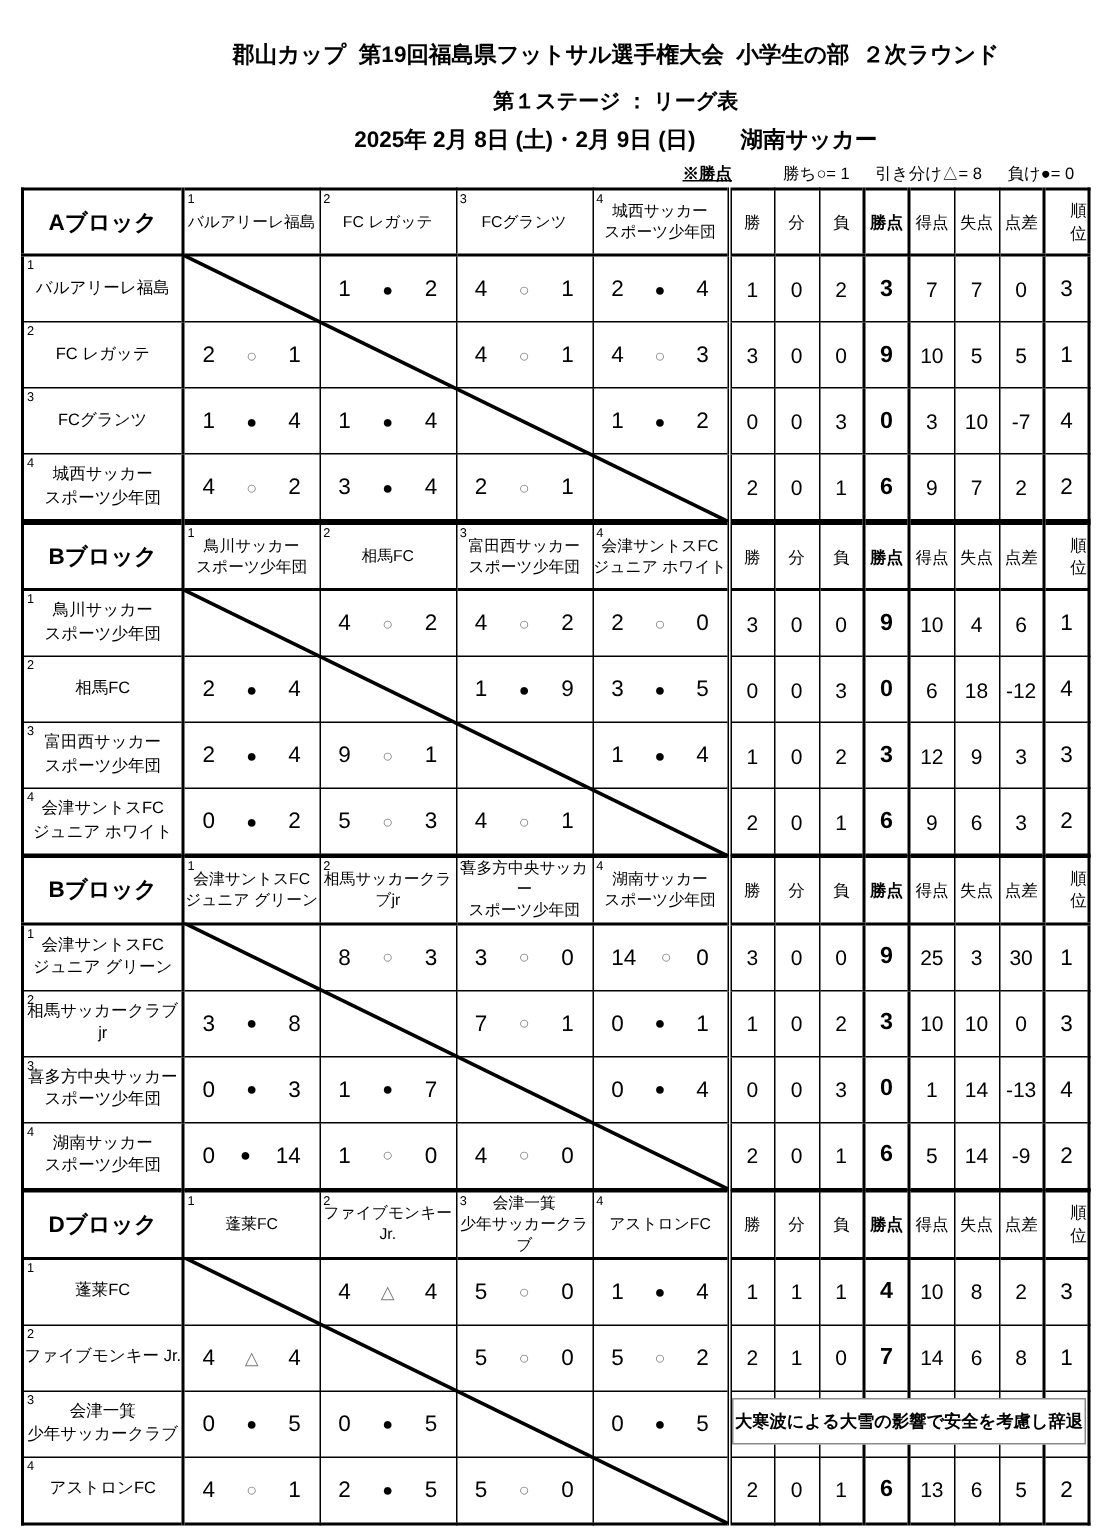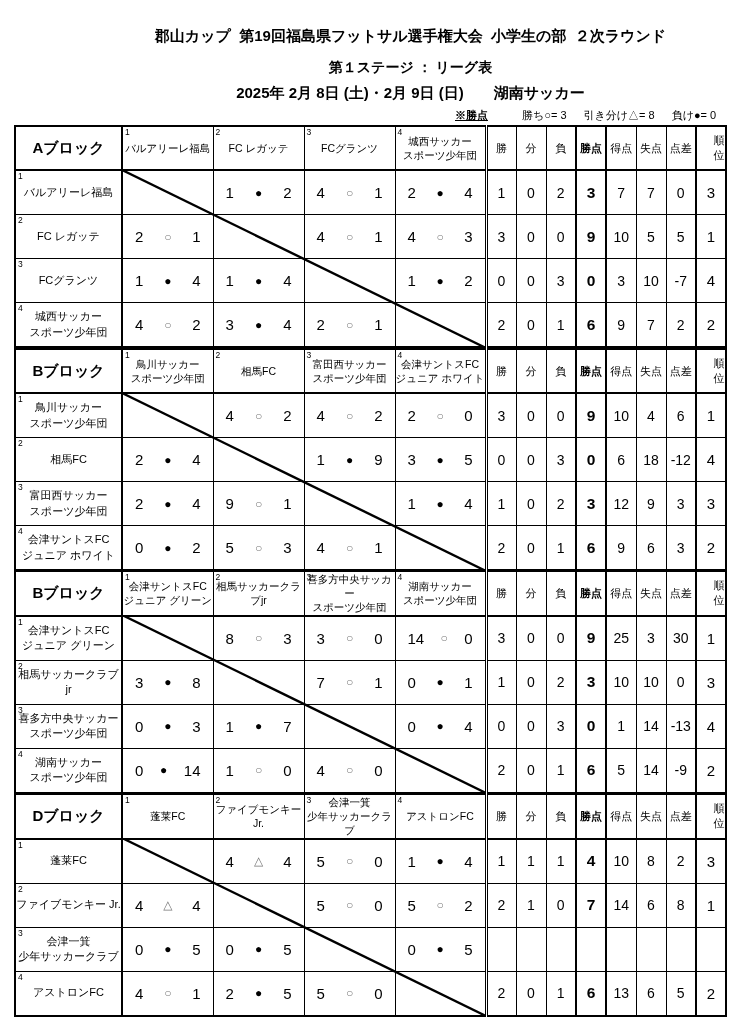--- a/index.html
+++ b/index.html
@@ -46,21 +46,21 @@
     font-size:11.5px;font-weight:bold;white-space:nowrap;z-index:5;
   }
 </style>
 </head>
 <body>
 
 <div class="hdr title">郡山カップ  第19回福島県フットサル選手権大会  小学生の部  ２次ラウンド</div>
 <div class="hdr stage">第１ステージ ： リーグ表</div>
 <div class="hdr datev">2025年 2月 8日 (土)・2月 9日 (日)　　湖南サッカー</div>
 <div class="legend">
-  <span class="lab">※勝点</span><span class="itm">勝ち○= 3</span><span class="itm">引き分け△= 8</span><span class="itm">負け●= 0</span>
+  <span class="lab">※勝点</span><span class="itm">勝ち○= 1</span><span class="itm">引き分け△= 8</span><span class="itm">負け●= 0</span>
 </div>
 
 <div id="blocks">
     <section class="block" style="top: 0px;">
       <table>
         <colgroup>
           <col style="width: 107px;">
           <col style="width: 91px;">
           <col style="width: 91px;">
           <col style="width: 91px;">
@@ -757,14 +757,15 @@
             <td class="st">13</td>
             <td class="st">6</td>
             <td class="st">5</td>
             <td class="st rank">2</td>
           </tr>
         </tbody>
       </table>
       <svg class="diag" width="364" height="178">
         <line x1="0" y1="0" x2="364" y2="178" stroke="#000" stroke-width="2.4"></line>
       </svg>
+      <div class="note">大寒波による大雪の影響で安全を考慮し辞退</div>
     </section>
   </div>
 
 </body></html>

